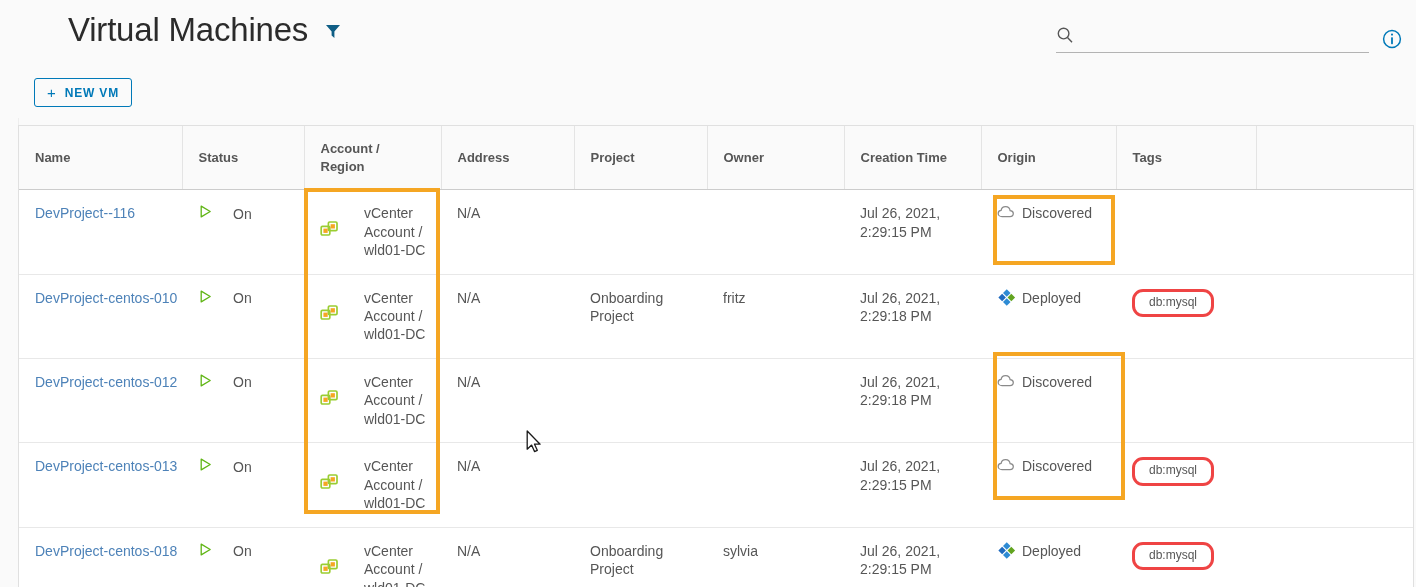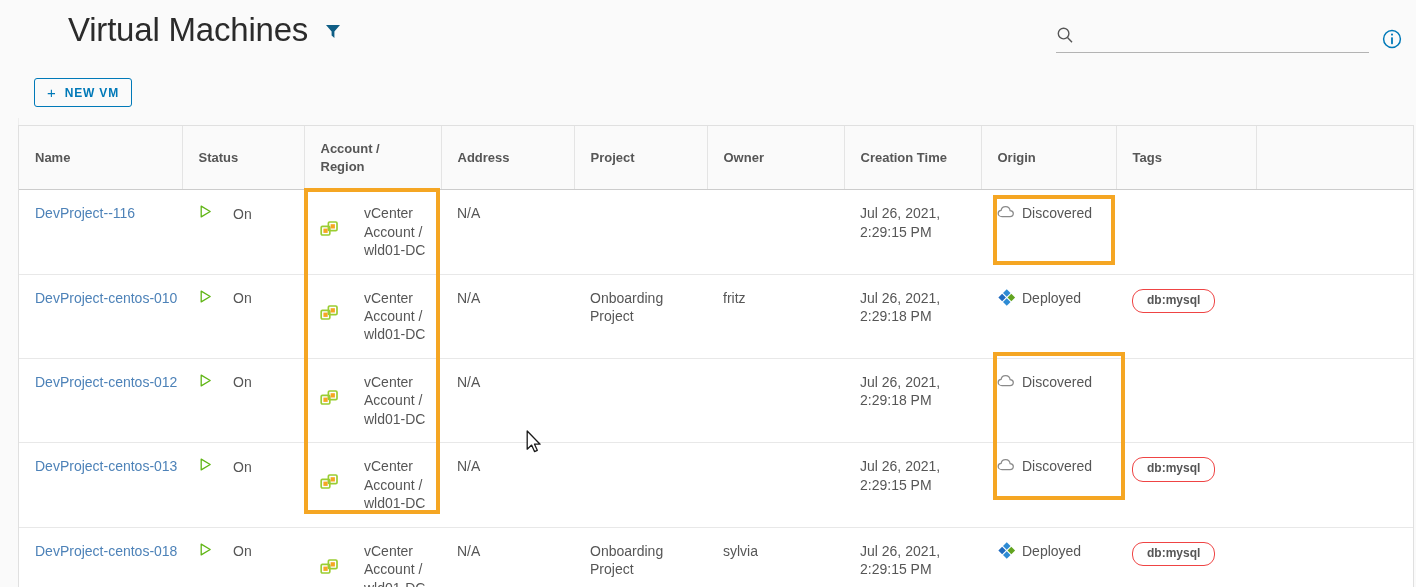--- a/index.html
+++ b/index.html
@@ -95,23 +95,23 @@
   .status-cell { display:flex; align-items:center; gap:20px; }
 
   .acct-cell { display:flex; align-items:center; gap:25px; }
   .acct-txt { line-height:1.32; }
 
   .origin-cell { display:flex; align-items:flex-start; gap:6px; }
   .origin-txt { line-height:1.3; max-width:72px; word-break:break-all; }
 
   .tag-pill {
     display:inline-block;
-    border:1px solid #ef4444; border-radius:11px;
+    border:3px solid #ef4444; border-radius:11px;
     color:#565656; background:#fff;
-    font-size:12px; font-weight:700;
+    font-size:12px; font-weight:400;
     padding:3px 14px 4px;
     line-height:1.3;
     white-space:nowrap;
     cursor:pointer;
   }
 
   
   .anno {
     position:absolute;
     border:4px solid #f5a623;

